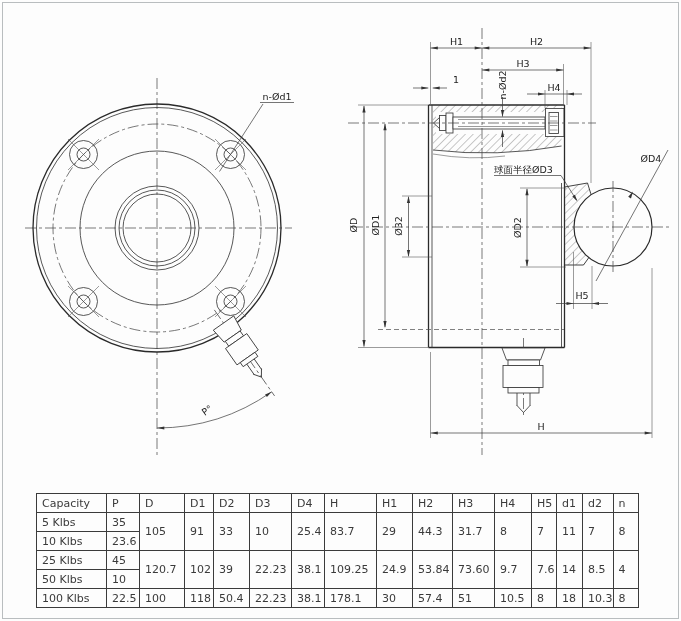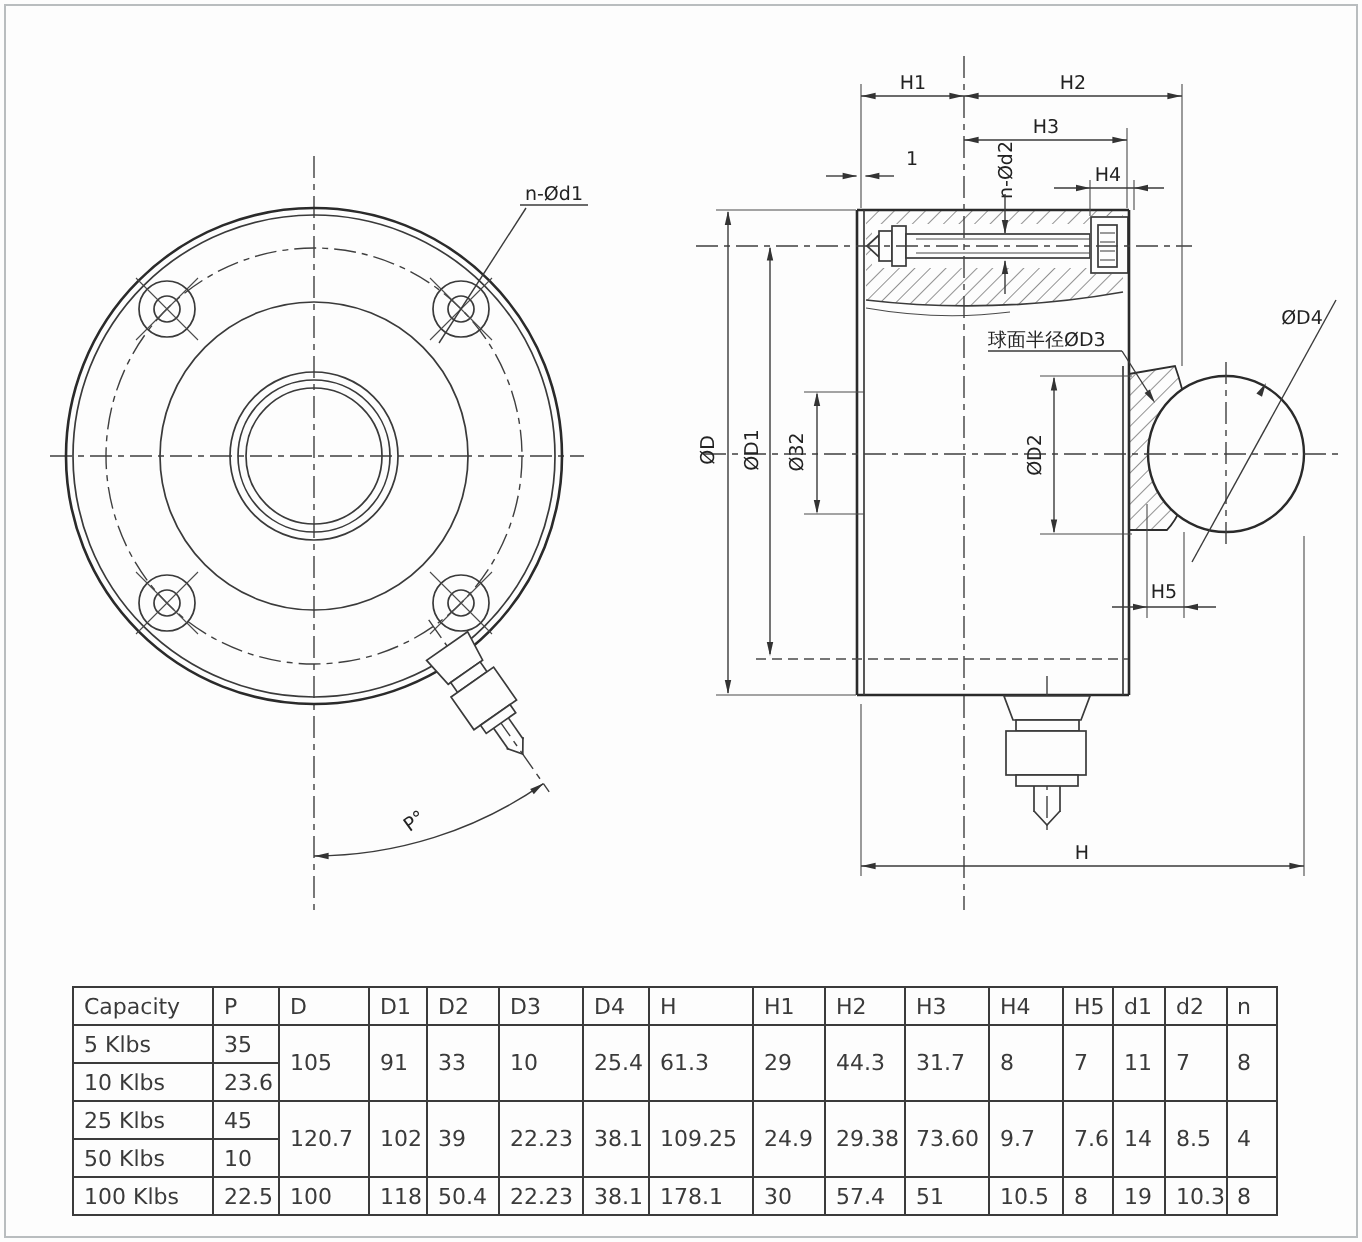--- a/index.html
+++ b/index.html
@@ -284,21 +284,21 @@
       <th>n</th>
     </tr>
     <tr>
       <td>5 Klbs</td>
       <td>35</td>
       <td rowspan="2">105</td>
       <td rowspan="2">91</td>
       <td rowspan="2">33</td>
       <td rowspan="2">10</td>
       <td rowspan="2">25.4</td>
-      <td rowspan="2">61.3</td>
+      <td rowspan="2">83.7</td>
       <td rowspan="2">29</td>
       <td rowspan="2">44.3</td>
       <td rowspan="2">31.7</td>
       <td rowspan="2">8</td>
       <td rowspan="2">7</td>
       <td rowspan="2">11</td>
       <td rowspan="2">7</td>
       <td rowspan="2">8</td>
     </tr>
     <tr>
@@ -308,21 +308,21 @@
     <tr>
       <td>25 Klbs</td>
       <td>45</td>
       <td rowspan="2">120.7</td>
       <td rowspan="2">102</td>
       <td rowspan="2">39</td>
       <td rowspan="2">22.23</td>
       <td rowspan="2">38.1</td>
       <td rowspan="2">109.25</td>
       <td rowspan="2">24.9</td>
-      <td rowspan="2">29.38</td>
+      <td rowspan="2">53.84</td>
       <td rowspan="2">73.60</td>
       <td rowspan="2">9.7</td>
       <td rowspan="2">7.6</td>
       <td rowspan="2">14</td>
       <td rowspan="2">8.5</td>
       <td rowspan="2">4</td>
     </tr>
     <tr>
       <td>50 Klbs</td>
       <td>10</td>
@@ -334,19 +334,19 @@
       <td>118</td>
       <td>50.4</td>
       <td>22.23</td>
       <td>38.1</td>
       <td>178.1</td>
       <td>30</td>
       <td>57.4</td>
       <td>51</td>
       <td>10.5</td>
       <td>8</td>
-      <td>19</td>
+      <td>18</td>
       <td>10.3</td>
       <td>8</td>
     </tr>
   </tbody>
     </table>
 </div>
 
 </body></html>

